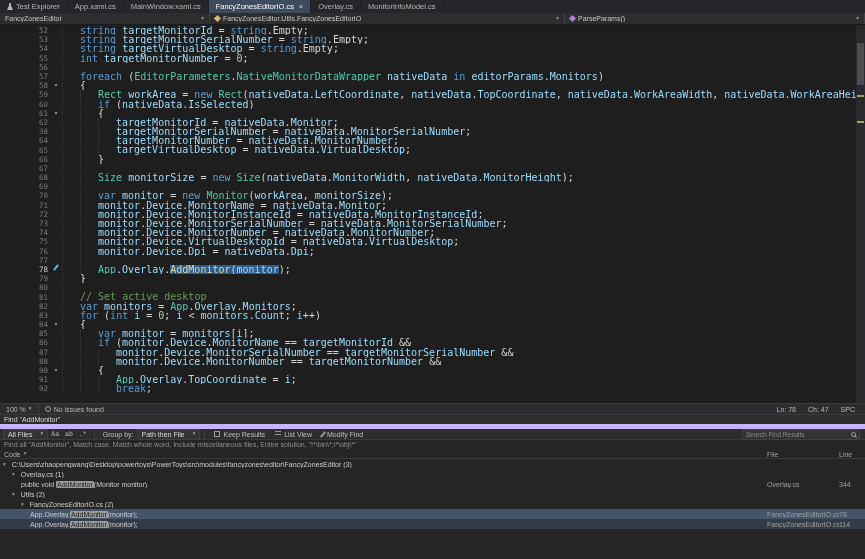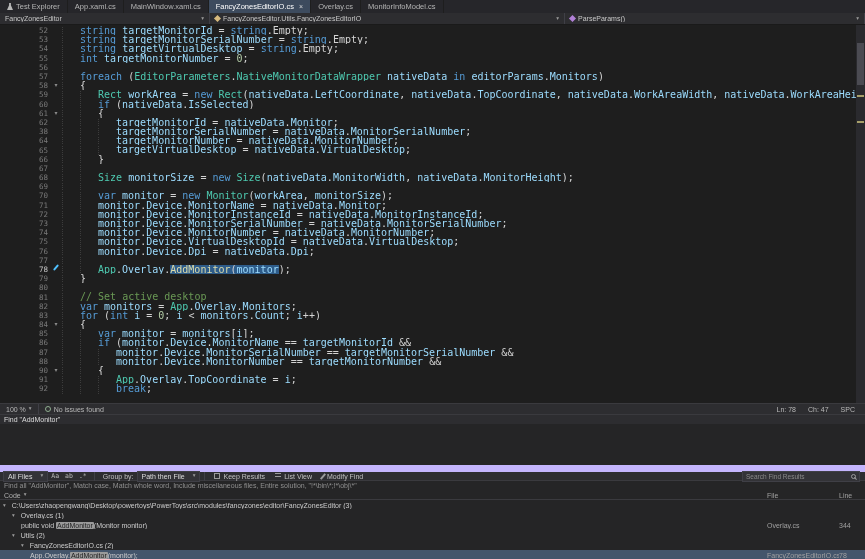--- a/index.html
+++ b/index.html
@@ -44,21 +44,21 @@
   
   #statusbar{height:11px;flex:none;background:#2d2d30;border-top:1px solid #3a3a3e;display:flex;align-items:center;font-size:7px;color:#b8b8b8;}
   .zoom{display:flex;align-items:center;gap:3px;padding:0 6px;border-right:1px solid #3f3f46;height:100%;}
   .health{display:flex;align-items:center;gap:3px;padding:0 6px;}
   .hicon{width:6px;height:6px;border-radius:50%;border:1px solid #8fae8f;flex:none;}
   .sb-right{margin-left:auto;display:flex;gap:12px;padding-right:10px;}
 
   
   #findpanel{flex:1;min-height:0;background:#252526;display:flex;flex-direction:column;border-top:1px solid #3a3a3e;}
   .fp-title{height:9px;flex:none;background:#2d2d30;color:#dcdcdc;font-size:7px;line-height:9px;padding-left:4px;}
-  .fp-toolbar{height:16px;flex:none;background:#2d2d30;border-top:7px solid #c4b5fd;border-bottom:1px solid #3a3a3e;display:flex;align-items:center;padding-left:3px;margin-top:41px;}
+  .fp-toolbar{height:16px;flex:none;background:#2d2d30;border-top:5px solid #c4b5fd;border-bottom:1px solid #3a3a3e;display:flex;align-items:center;padding-left:3px;}
   .combo{height:11px;background:#333337;border:1px solid #3f3f46;display:flex;align-items:center;gap:8px;padding:0 4px;font-size:7px;color:#dcdcdc;white-space:nowrap;}
   .tico{font-size:6.5px;color:#b8b8b8;padding:0 3px;font-family:"DejaVu Sans Mono",monospace;}
   .tlabel{font-size:7px;color:#c0c0c0;padding:0 3px 0 4px;white-space:nowrap;}
   .vsep{width:1px;height:9px;background:#3f3f46;margin:0 4px;flex:none;}
   .tbtn{display:flex;align-items:center;gap:3px;font-size:7px;color:#c0c0c0;padding:0 5px;white-space:nowrap;}
   .bico{width:6px;height:6px;flex:none;}
   .kr{border:1px solid #9a9a9a;}
   .lv{background:repeating-linear-gradient(#9a9a9a 0 1px,transparent 1px 3px);}
   .mf{width:2px;height:7px;background:#9a9a9a;transform:rotate(40deg);}
   .searchbox{margin-left:auto;margin-right:5px;width:118px;height:11px;background:#333337;border:1px solid #3f3f46;display:flex;align-items:center;padding:0 3px;gap:2px;}

